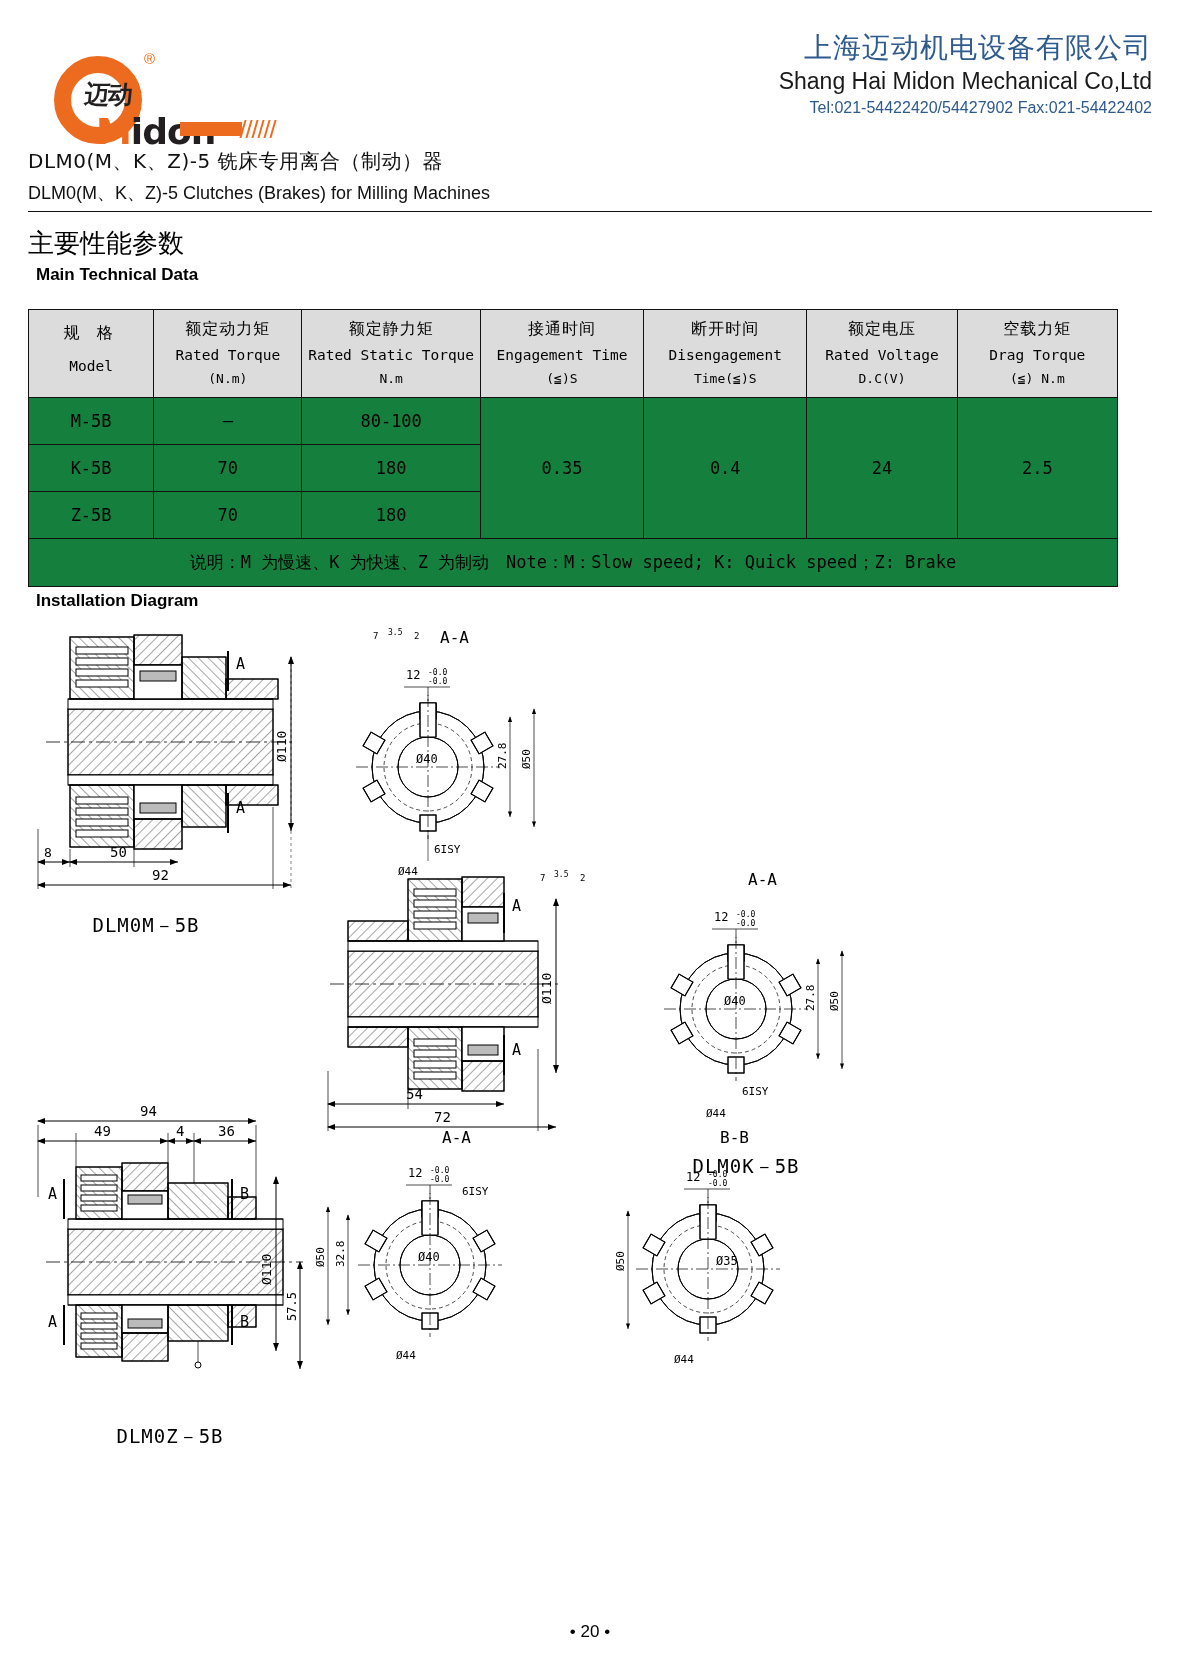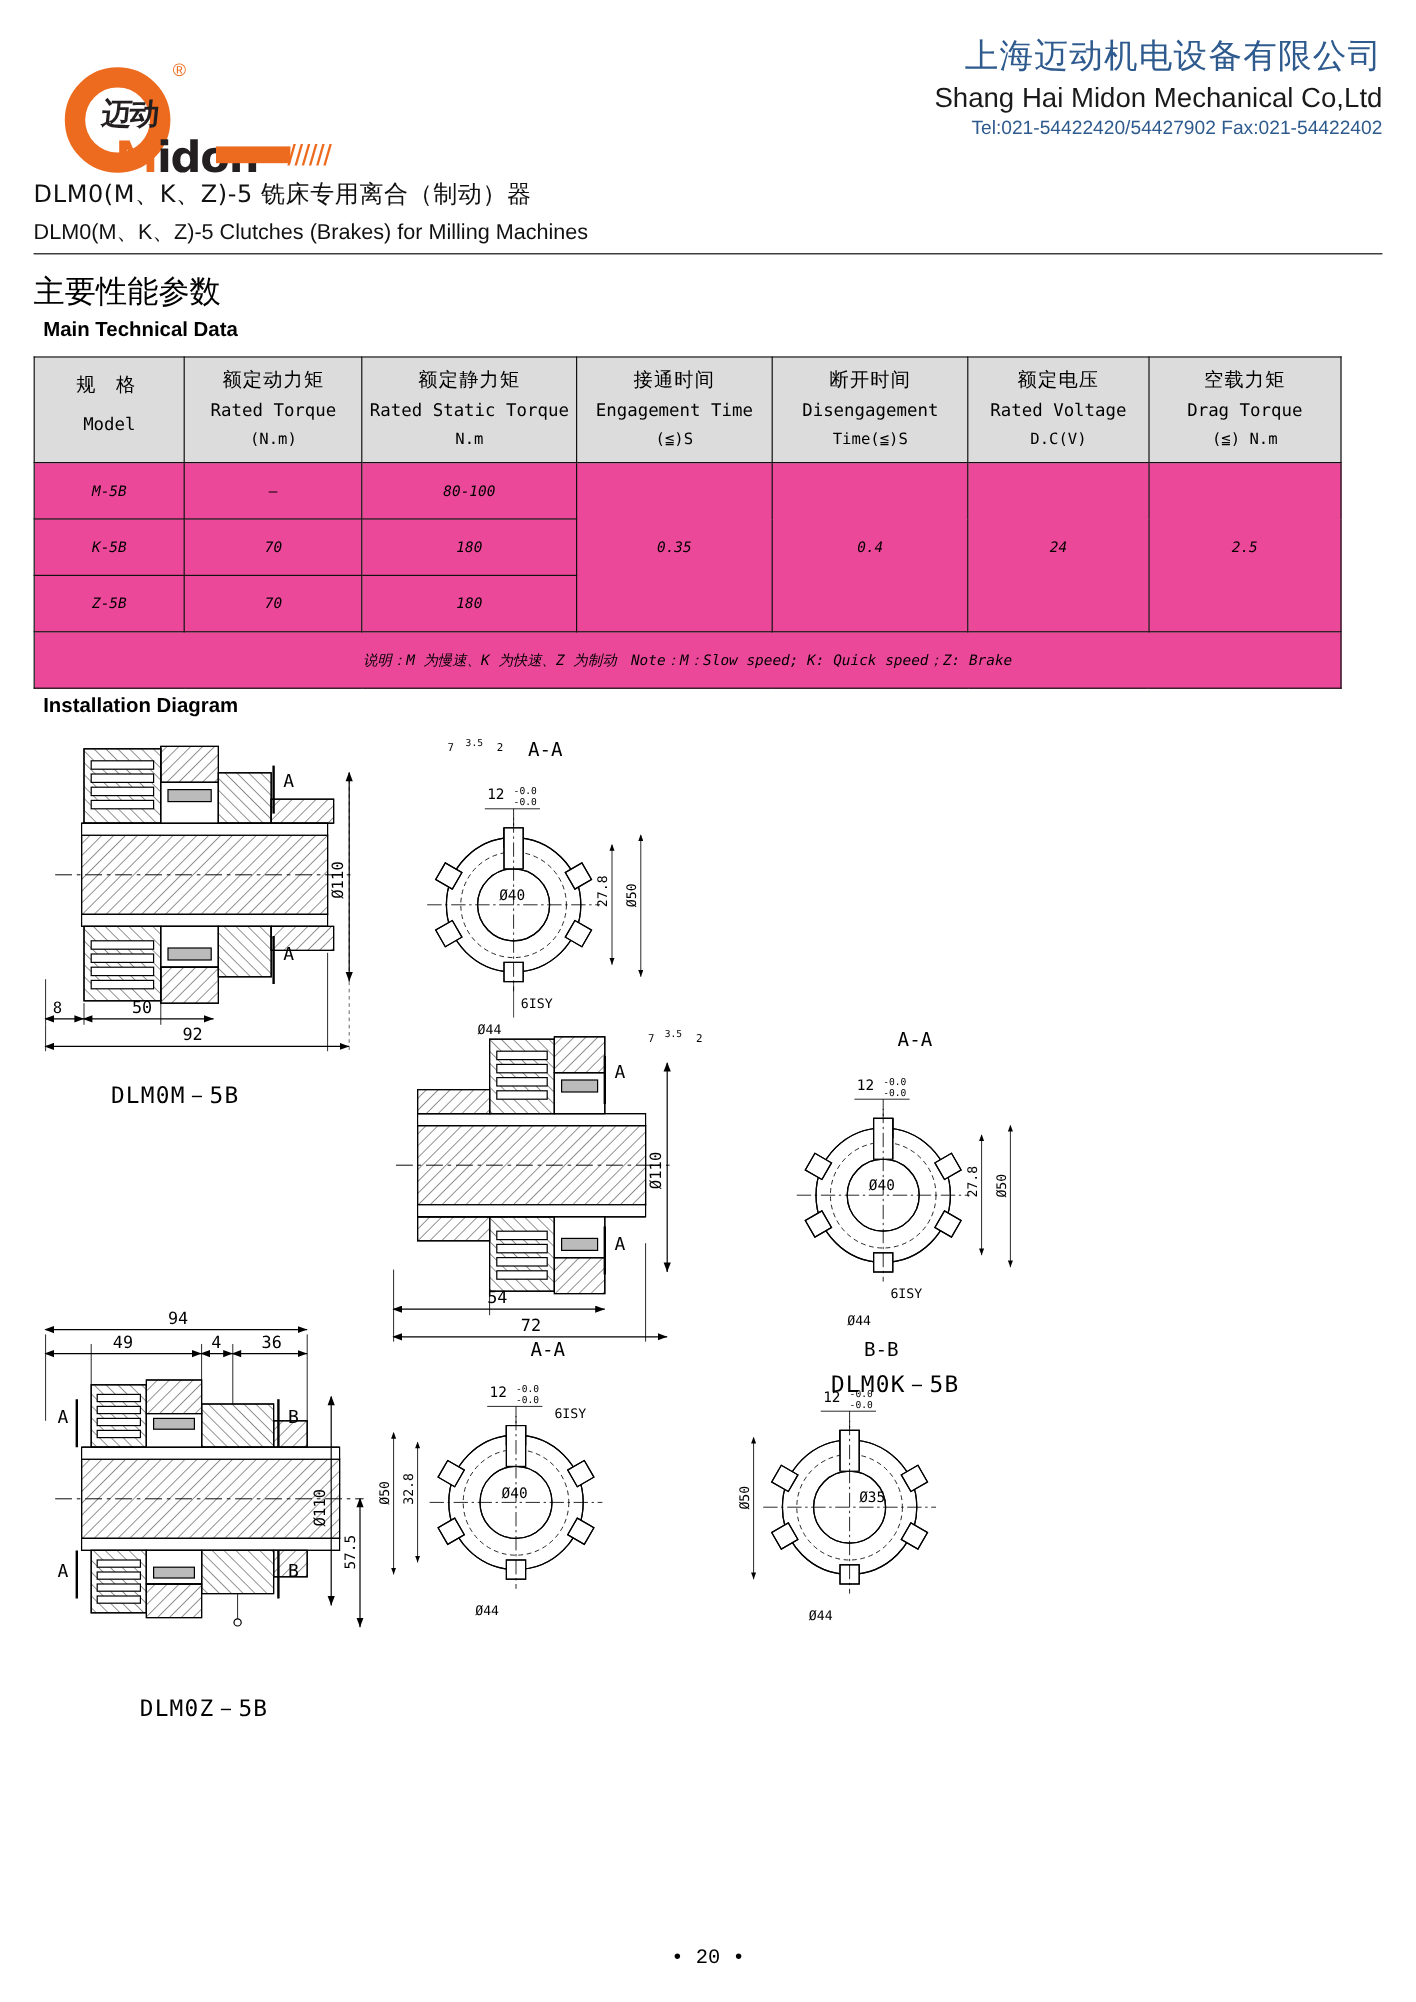--- a/index.html
+++ b/index.html
@@ -42,44 +42,44 @@
   
   .title-block { margin-top:18px; }
   .title-cn { font-size:20px; color:#111; font-family:"DejaVu Sans", sans-serif; letter-spacing:0.5px; }
   .title-en { font-size:18px; color:#111; margin-top:6px; padding-bottom:6px;
               border-bottom:1.5px solid #111; display:block; }
 
   .sec-cn { font-size:26px; margin-top:14px; font-family:"DejaVu Sans", sans-serif; }
   .sec-en { font-size:17px; font-weight:bold; margin-top:4px; margin-left:8px; }
 
   
-  table.tech { border-collapse:collapse; width:1090px; margin-top:12px;
+  table.tech { border-collapse:collapse; width:1090px; margin-top:24px;
                table-layout:fixed; }
   table.tech td, table.tech th {
       border:1.5px solid #111; text-align:center; vertical-align:middle;
       font-family:"DejaVu Sans Mono", monospace;
   }
   table.tech thead td { background:#dcdcdc; padding:6px 2px 8px; height:88px; }
   .h-cn { font-size:16px; font-family:"DejaVu Sans", sans-serif; display:block; margin-bottom:7px; letter-spacing:1px; }
   .h-en { font-size:14.5px; display:block; margin-bottom:8px; }
   .h-un { font-size:13px; display:block; }
   .modelcell .h-cn { letter-spacing:6px; margin-bottom:14px; }
 
-  table.tech tbody td { height:47px; font-size:12px; background:#ec4899;font-style:italic; }
+  table.tech tbody td { height:47px; font-size:17px; background:#15803d; }
   td.model { background:#dcdcdc; font-size:17px; }
   td.note { text-align:left; padding:12px 14px; font-size:16.5px; height:44px;
             font-family:"DejaVu Sans", sans-serif; background:#fff; }
 
   
   .diagram-area { position:relative; width:1124px; height:850px; margin-top:6px; }
   svg.dw { position:absolute; left:0; top:0; }
   .cap { font-family:"DejaVu Sans Mono", monospace; font-size:19px; letter-spacing:1px; }
 
   .pagenum { position:absolute; left:0; right:0; bottom:26px; text-align:center;
-             font-size:17px; font-family:Liberation Mono, monospace; }
+             font-size:17px; font-family:Liberation Sans, sans-serif; }
 </style>
 </head>
 <body>
 
 <div class="page">
 
   <div class="header">
 
     <div class="logo-wrap">
       <div class="logo-ring"></div>

